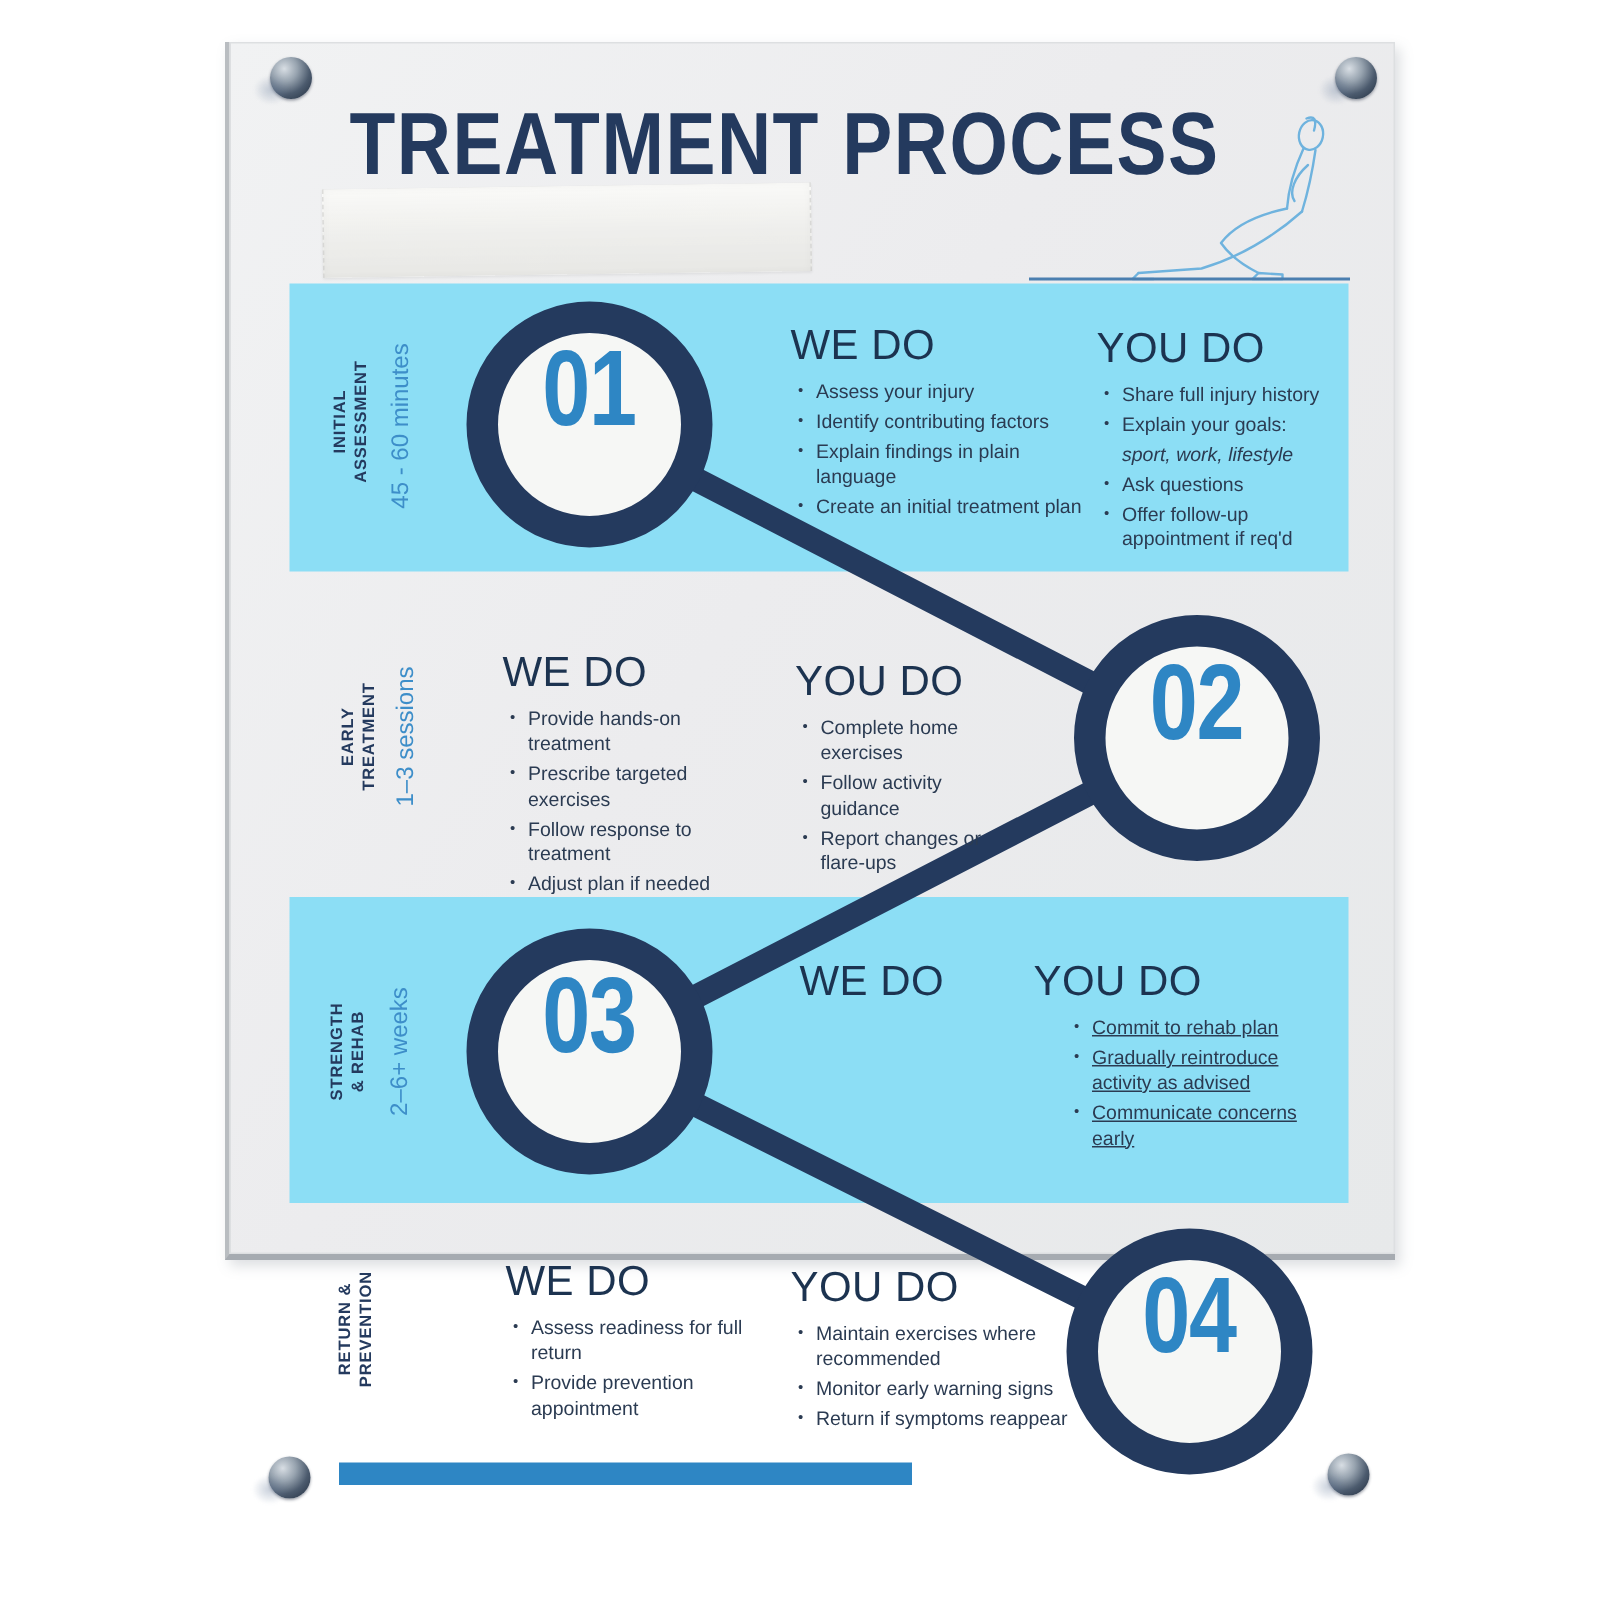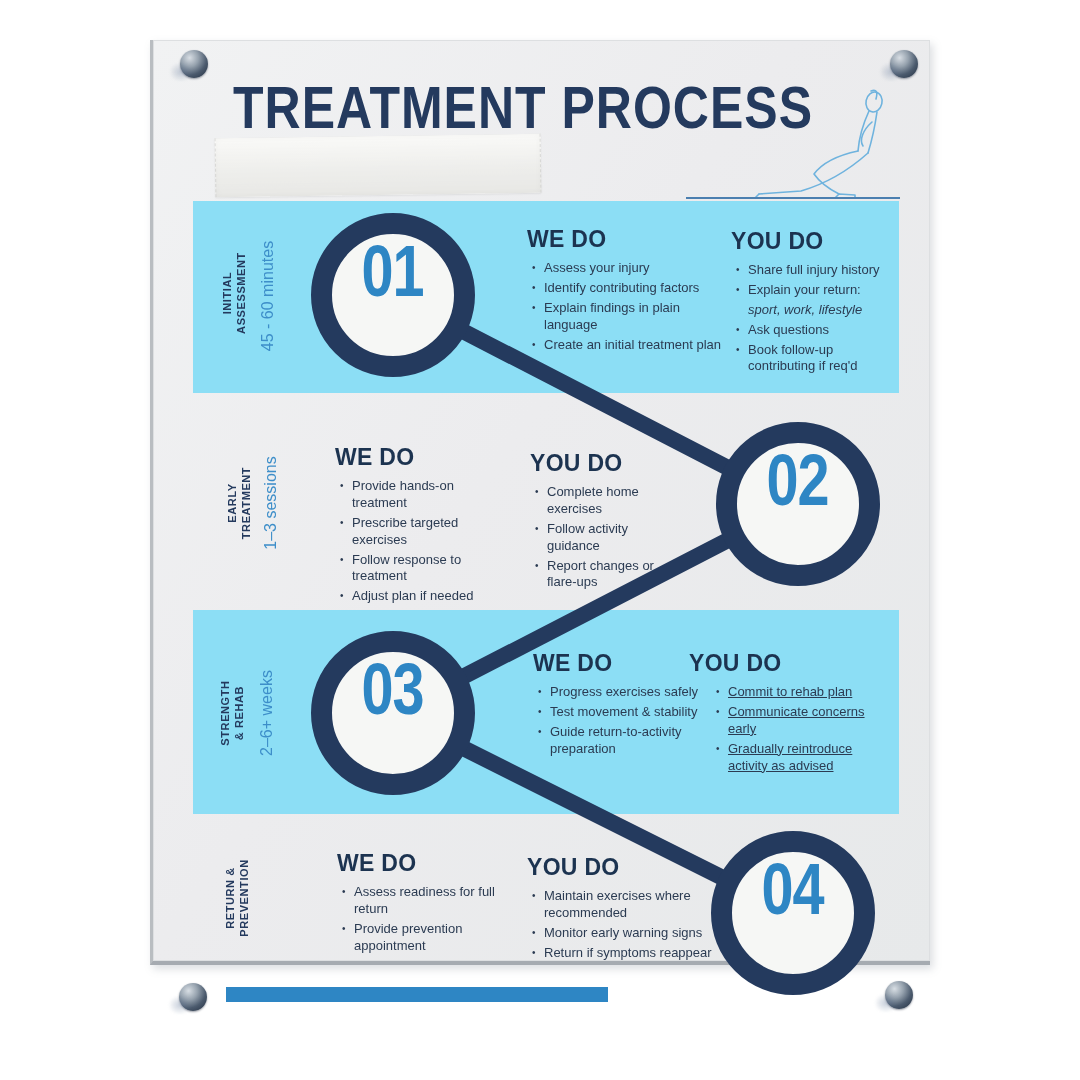--- a/index.html
+++ b/index.html
@@ -7,21 +7,21 @@
   body {
     width:1080px; height:1080px;
     background:#ffffff;
     font-family:"Liberation Sans", sans-serif;
     position:relative; overflow:hidden;
   }
   .canvas { position:absolute; inset:0; }
 
   
   .poster {
-    position:absolute; left:150px; top:40px; width:780px; height:925px;
+    position:absolute; left:150px; top:28px; width:780px; height:812px;
     background:linear-gradient(125deg,#f1f2f3 0%,#ececee 45%,#e7e9ea 100%);
     border-left:3px solid #b9bdc1;
     border-bottom:4px solid #a6abb1;
     box-shadow:inset 0 0 0 1px #dddfe1, 3px 4px 8px rgba(120,128,138,.25);
   }
 
   
   .pin {
     position:absolute; width:28px; height:28px; border-radius:50%;
     background:radial-gradient(circle at 34% 28%, #d8dee4 0%, #97a3af 32%, #4c5b6e 62%, #202c3d 100%);
@@ -92,21 +92,21 @@
     text-align:center; font-size:16px; color:#3D8EC9; z-index:2;
   }
   .vn1{ left:-3px; top:238px; }  .vd1{ left:33px; top:244px; }
   .vn2{ left:2px;  top:448px; }  .vd2{ left:36px; top:451px; }
   .vn3{ left:-5px; top:658px; }  .vd3{ left:32px; top:661px; }
   .vn4{ left:0px;  top:843px; }
 
   
   .col { position:absolute; z-index:2; }
   .col h3 {
-    margin:0 0 7px 0; font-size:23px; font-weight:700;
+    margin:0 0 7px 0; font-size:28px; font-weight:400;
     letter-spacing:.3px; color:#1C3350;
   }
   .col ul { list-style:none; margin:4px; padding:0; font-size:13px; line-height:1.3; color:#2B3B52; }
   .col li { position:relative; padding-left:13px; margin-bottom:3px; }
   .col li::before { content:"•"; position:absolute; left:1px; top:1px; font-size:10px; color:#2B3B52; }
   .col li.cont { font-style:italic; }
   .col li.cont::before { content:none; }
 
   .s1-we { left:374px; top:186px; width:200px; }
   .s1-you{ left:578px; top:188px; width:162px; }
@@ -194,24 +194,24 @@
         <li>Assess your injury</li>
         <li>Identify contributing factors</li>
         <li>Explain findings in plain language</li>
         <li>Create an initial treatment plan</li>
       </ul>
     </div>
     <div class="col s1-you">
       <h3>YOU DO</h3>
       <ul>
         <li>Share full injury history</li>
-        <li>Explain your return:</li>
+        <li>Explain your goals:</li>
         <li class="cont">sport, work, lifestyle</li>
         <li>Ask questions</li>
-        <li>Book follow-up contributing if req'd</li>
+        <li>Offer follow-up appointment if req'd</li>
       </ul>
     </div>
 
     <div class="col s2-we">
       <h3>WE DO</h3>
       <ul>
         <li>Provide hands-on treatment</li>
         <li>Prescribe targeted exercises</li>
         <li>Follow response to treatment</li>
         <li>Adjust plan if needed</li>
@@ -221,32 +221,27 @@
       <h3>YOU DO</h3>
       <ul>
         <li>Complete home exercises</li>
         <li>Follow activity guidance</li>
         <li>Report changes or flare-ups</li>
       </ul>
     </div>
 
     <div class="col s3-we">
       <h3>WE DO</h3>
-      <ul>
-        <li>Progress exercises safely</li>
-        <li>Test movement &amp; stability</li>
-        <li>Guide return-to-activity preparation</li>
-      </ul>
     </div>
     <div class="col s3-you">
       <h3>YOU DO</h3>
       <ul>
         <li>Commit to rehab plan</li>
+        <li>Gradually reintroduce activity as advised</li>
         <li>Communicate concerns early</li>
-        <li>Gradually reintroduce activity as advised</li>
       </ul>
     </div>
 
     <div class="col s4-we">
       <h3>WE DO</h3>
       <ul>
         <li>Assess readiness for full return</li>
         <li>Provide prevention appointment</li>
       </ul>
     </div>

